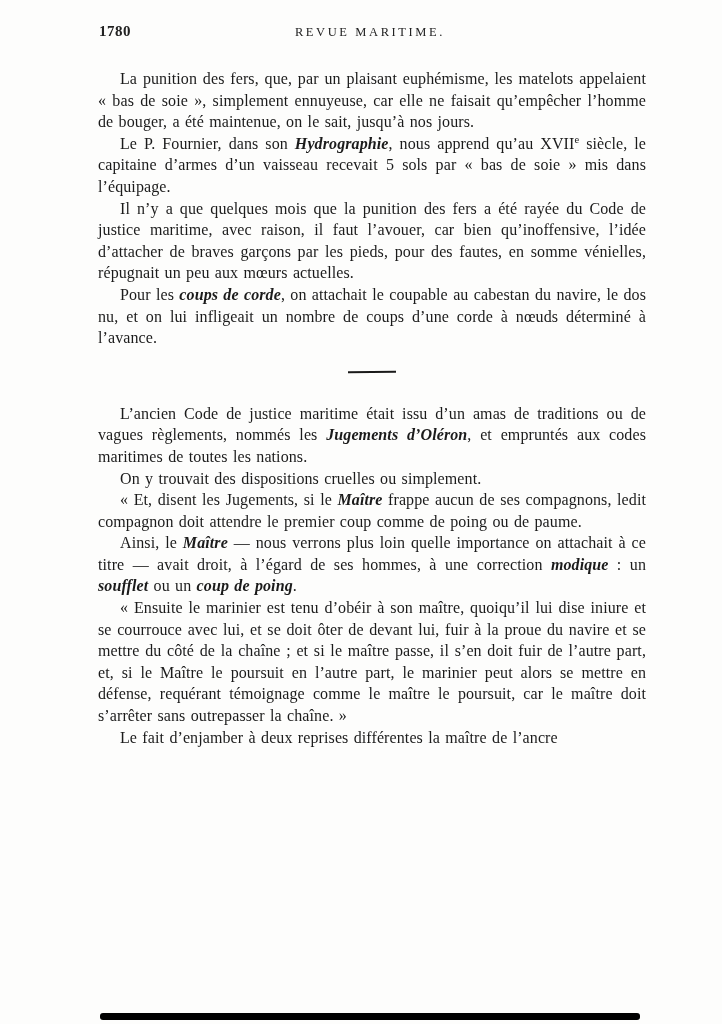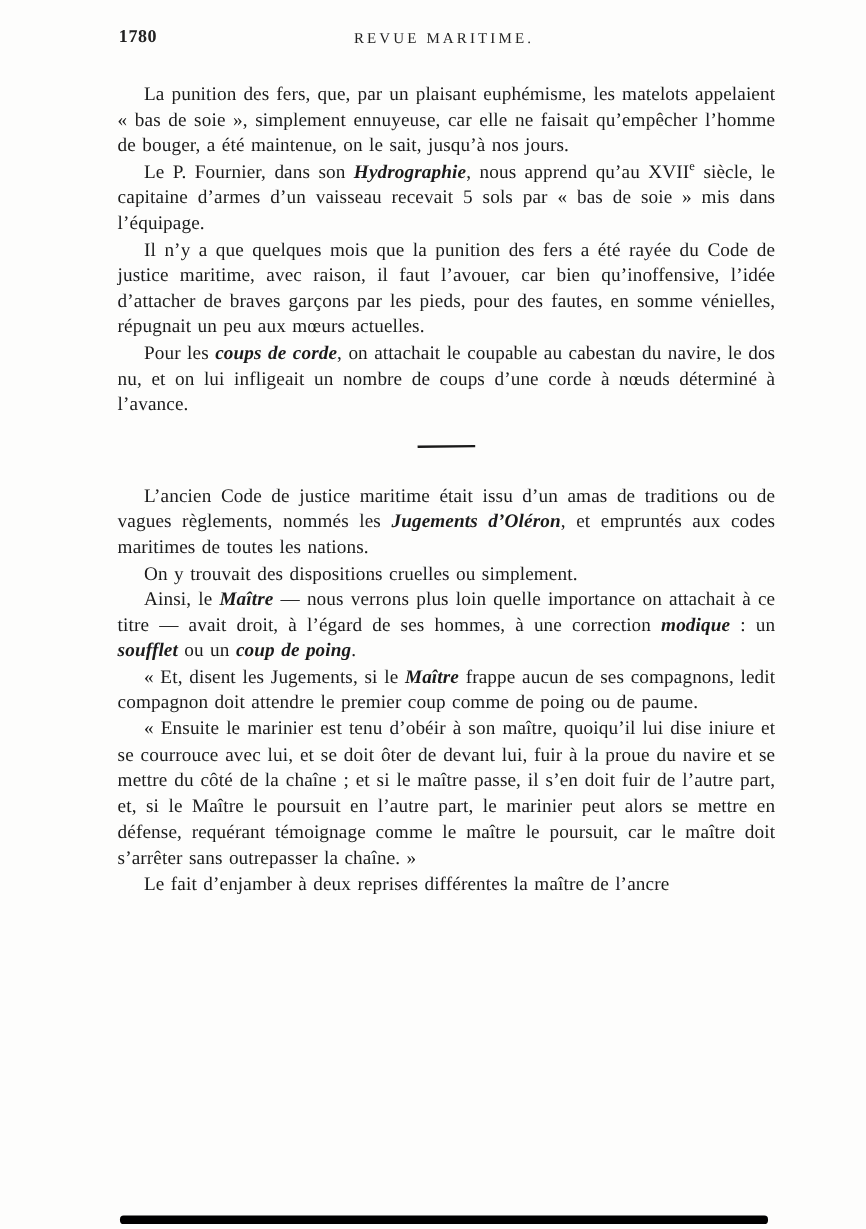--- a/index.html
+++ b/index.html
@@ -92,22 +92,22 @@
     <div>
         <p><span>La punition des fers, que, par un plaisant euphémisme, les matelots appelaient « bas de soie », simplement ennuyeuse, car elle ne faisait qu’empêcher l’homme de bouger, a été maintenue, on le sait, jusqu’à nos jours.</span></p>
         <p><span>Le P. Fournier, dans son </span><span class="it">Hydrographie</span><span>, nous apprend qu’au XVII</span><span class="sup">e</span><span> siècle, le capitaine d’armes d’un vaisseau recevait 5 sols par « bas de soie » mis dans l’équipage.</span></p>
         <p><span>Il n’y a que quelques mois que la punition des fers a été rayée du Code de justice maritime, avec raison, il faut l’avouer, car bien qu’inoffensive, l’idée d’attacher de braves garçons par les pieds, pour des fautes, en somme vénielles, répugnait un peu aux mœurs actuelles.</span></p>
         <p><span>Pour les </span><span class="it">coups de corde</span><span>, on attachait le coupable au cabestan du navire, le dos nu, et on lui infligeait un nombre de coups d’une corde à nœuds déterminé à l’avance.</span></p>
       </div>
     <div class="section-divider"></div>
     <div>
         <p><span>L’ancien Code de justice maritime était issu d’un amas de traditions ou de vagues règlements, nommés les </span><span class="it">Jugements d’Oléron</span><span>, et empruntés aux codes maritimes de toutes les nations.</span></p>
         <p><span>On y trouvait des dispositions cruelles ou simplement.</span></p>
+        <p><span>« Et, disent les Jugements, si le </span><span class="it">Maître</span><span> frappe aucun de ses compagnons, ledit compagnon doit attendre le premier coup comme de poing ou de paume.</span></p>
         <p><span>Ainsi, le </span><span class="it">Maître</span><span> — nous verrons plus loin quelle importance on attachait à ce titre — avait droit, à l’égard de ses hommes, à une correction </span><span class="it">modique</span><span> : un </span><span class="it">soufflet</span><span> ou un </span><span class="it">coup de poing</span><span>.</span></p>
-        <p><span>« Et, disent les Jugements, si le </span><span class="it">Maître</span><span> frappe aucun de ses compagnons, ledit compagnon doit attendre le premier coup comme de poing ou de paume.</span></p>
         <p><span>« Ensuite le marinier est tenu d’obéir à son maître, quoiqu’il lui dise iniure et se courrouce avec lui, et se doit ôter de devant lui, fuir à la proue du navire et se mettre du côté de la chaîne ; et si le maître passe, il s’en doit fuir de l’autre part, et, si le Maître le poursuit en l’autre part, le marinier peut alors se mettre en défense, requérant témoignage comme le maître le poursuit, car le maître doit s’arrêter sans outrepasser la chaîne. »</span></p>
         <p><span>Le fait d’enjamber à deux reprises différentes la maître de l’ancre</span></p>
       </div>
   </div>
 
   <div class="scan-artifact-bar"></div>
 
 </div>
 
 </body></html>

